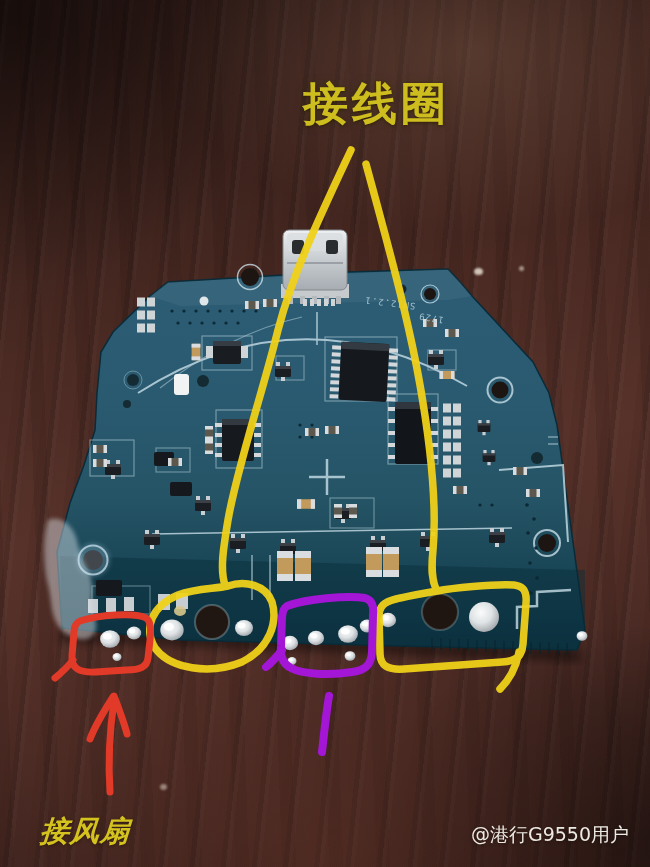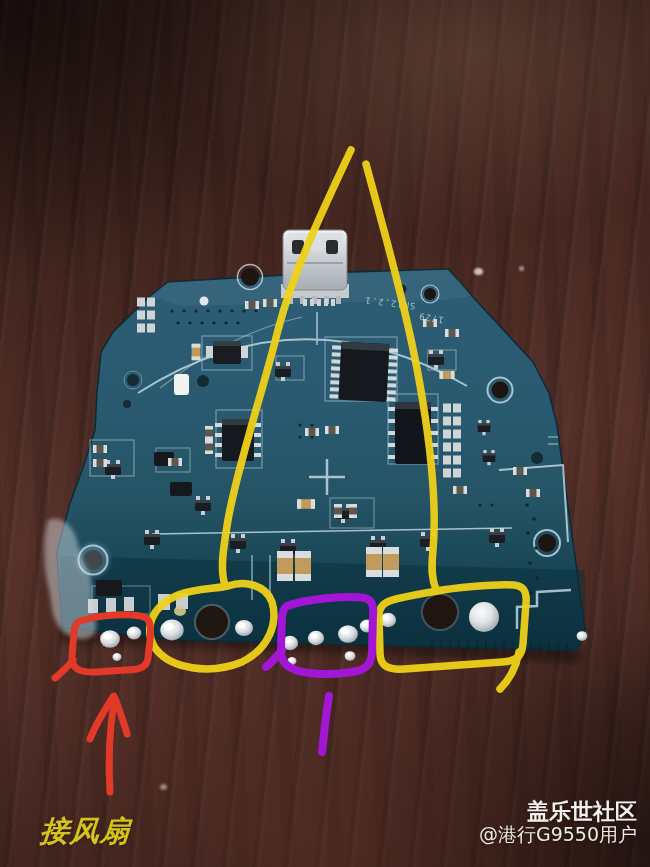--- a/index.html
+++ b/index.html
@@ -19,21 +19,21 @@
   .soft{filter:blur(0.5px);}
   .label{position:absolute;white-space:nowrap;}
   .t-coil{left:303px;top:74px;font-size:45px;font-weight:700;letter-spacing:4px;
     color:#cdbd1e;text-shadow:0 1px 3px rgba(35,25,5,0.65),0 0 8px rgba(60,50,10,0.4);}
   .t-fan{left:40px;top:812px;font-size:29px;font-weight:700;font-style:italic;letter-spacing:1px;
     color:#d4c21e;text-shadow:0 1px 3px rgba(30,20,5,0.6);transform:skewX(-4deg);}
   .t-led{left:210px;top:782px;font-size:29px;font-weight:400;letter-spacing:0.5px;
     color:#f2efe8;text-shadow:0 1px 4px rgba(20,10,8,0.6);}
   .t-wm1{right:13px;top:797px;font-size:22px;font-weight:700;color:#f3f1ec;
     text-shadow:0 1px 3px rgba(25,12,10,0.55);}
-  .t-wm2{right:13px;top:822px;font-size:19px;font-weight:400;color:#edeae3;
+  .t-wm2{right:21px;top:822px;font-size:19px;font-weight:400;color:#edeae3;
     text-shadow:0 1px 3px rgba(25,12,10,0.55);}
   .speck{position:absolute;background:rgba(232,222,210,0.85);border-radius:50%;filter:blur(1px);}
 </style>
 </head>
 <body>
 
 <div id="stage">
 
   <svg width="650" height="867" viewBox="0 0 650 867">
     <defs>
@@ -401,20 +401,20 @@
         </g>
       </g>
       <g stroke="#a316d6" stroke-width="8">
         <path d="M287,606 C305,599 348,595 365,598 C372,600 374,606 373,615 L372,652 C371,665 366,670 352,672 C328,676 302,674 291,668 C283,664 280,657 281,646 L282,617 C283,610 284,608 287,606 Z" stroke="#a316d6"></path>
         <path d="M282,650 C276,658 271,663 266,667" stroke="#a316d6"></path>
         <path d="M329,696 C326,714 324,734 322,752" stroke="#a316d6"></path>
       </g>
     </g>
   </svg>
 
+  <div class="label t-coil">接线圈</div>
   <div class="label t-fan">接风扇</div>
-  <div class="label t-wm1">盖乐世社区</div>
   <div class="label t-wm2">@港行G9550用户</div>
 
   <div class="speck" style="left:474px;top:268px;width:9px;height:7px;"></div>
   <div class="speck" style="left:519px;top:266px;width:5px;height:5px;opacity:.7;"></div>
   <div class="speck" style="left:160px;top:784px;width:7px;height:6px;opacity:.6;"></div>
 </div>
 
 </body></html>

